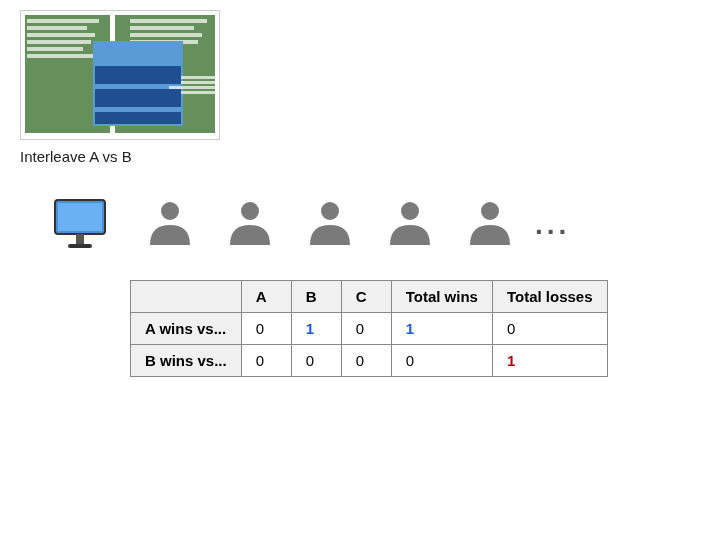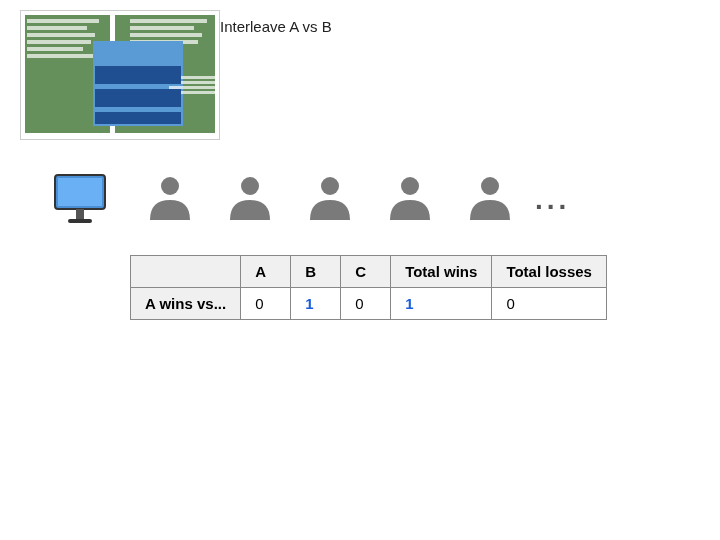--- a/index.html
+++ b/index.html
@@ -191,21 +191,21 @@
     
     .monitor-svg, .person-svg {
       width: 60px;
       height: 60px;
     }
   </style>
 </head>
 <body>
 
 <div class="top-section">
-  <div style="display:flex; align-items:flex-start;">
+  <div style="display:flex; flex-direction:column; align-items:flex-start;">
     <div class="screenshot-box">
       <div class="ss-left-col"></div>
       <div class="ss-right-col"></div>
       <div class="ss-center-panel">
         <div class="ss-center-lines">
           <div class="ss-center-line" style="width:80%;"></div>
           <div class="ss-center-line" style="width:90%;"></div>
           <div class="ss-center-line" style="width:70%;"></div>
           <div class="ss-center-line" style="width:85%;"></div>
         </div>
@@ -297,16 +297,24 @@
 
       <tr>
         <td class="row-label">A wins vs...</td>
         <td>0</td>
         <td><span class="highlight-blue">1</span></td>
         <td>0</td>
         <td><span class="highlight-blue">1</span></td>
         <td>0</td>
       </tr>
 
+      <tr>
+        <td class="row-label">B wins vs...</td>
+        <td>0</td>
+        <td>0</td>
+        <td>0</td>
+        <td>0</td>
+        <td><span class="highlight-red">1</span></td>
+      </tr>
 
     </tbody>
   </table>
 </div>
 
 </body></html>

